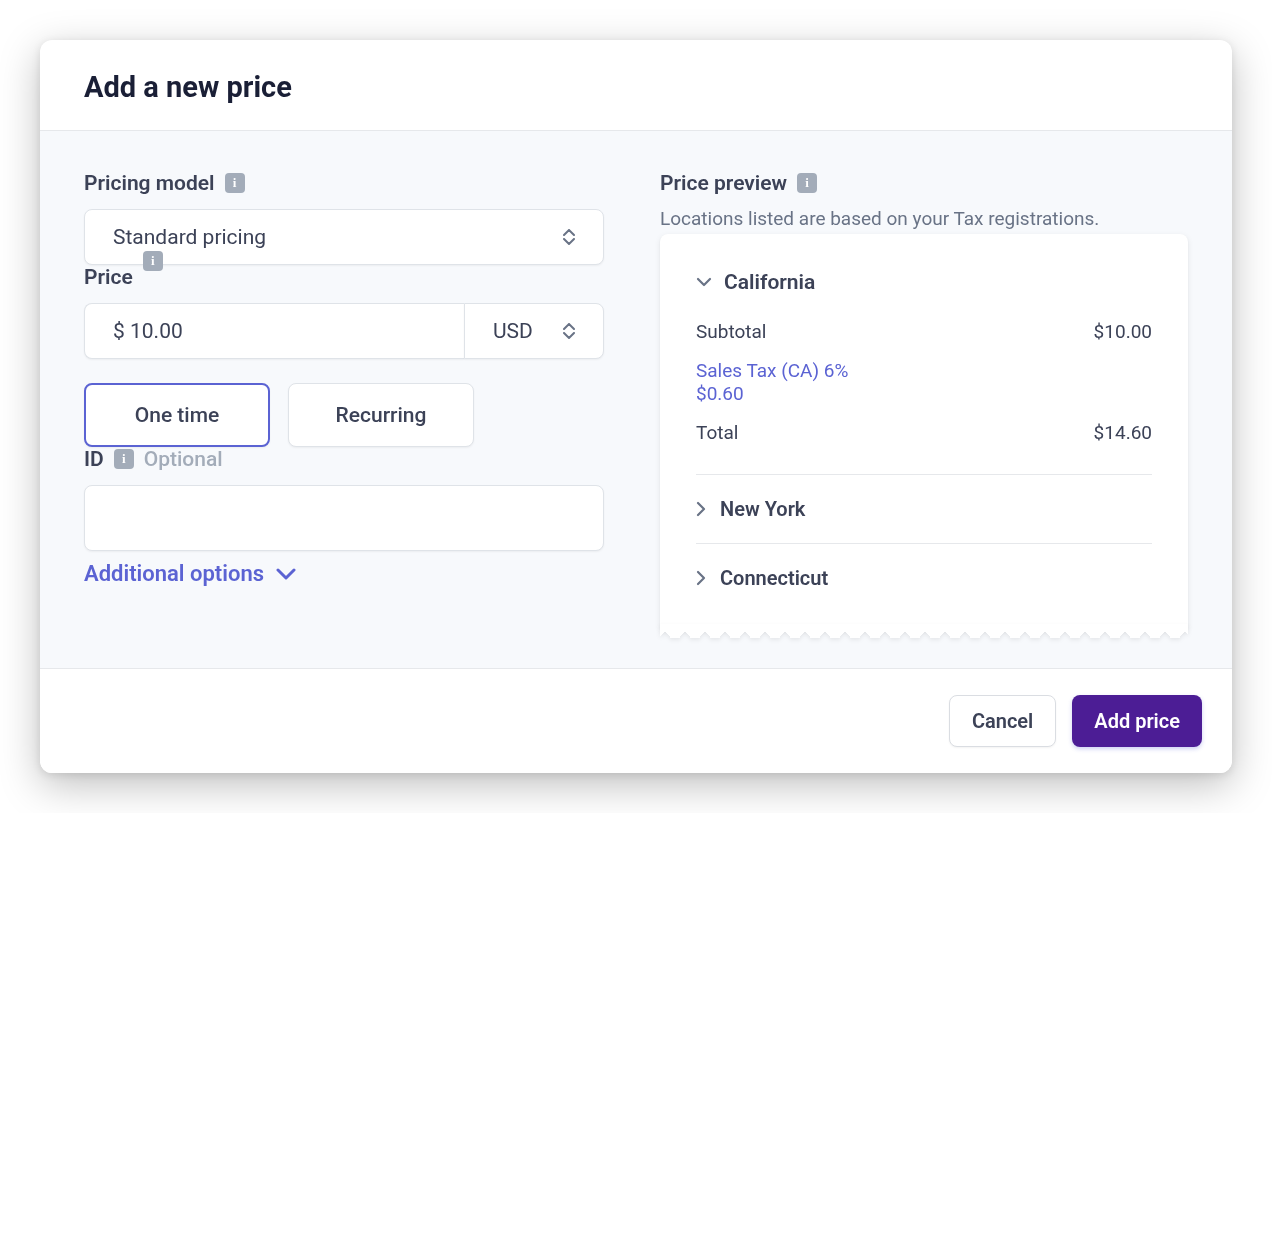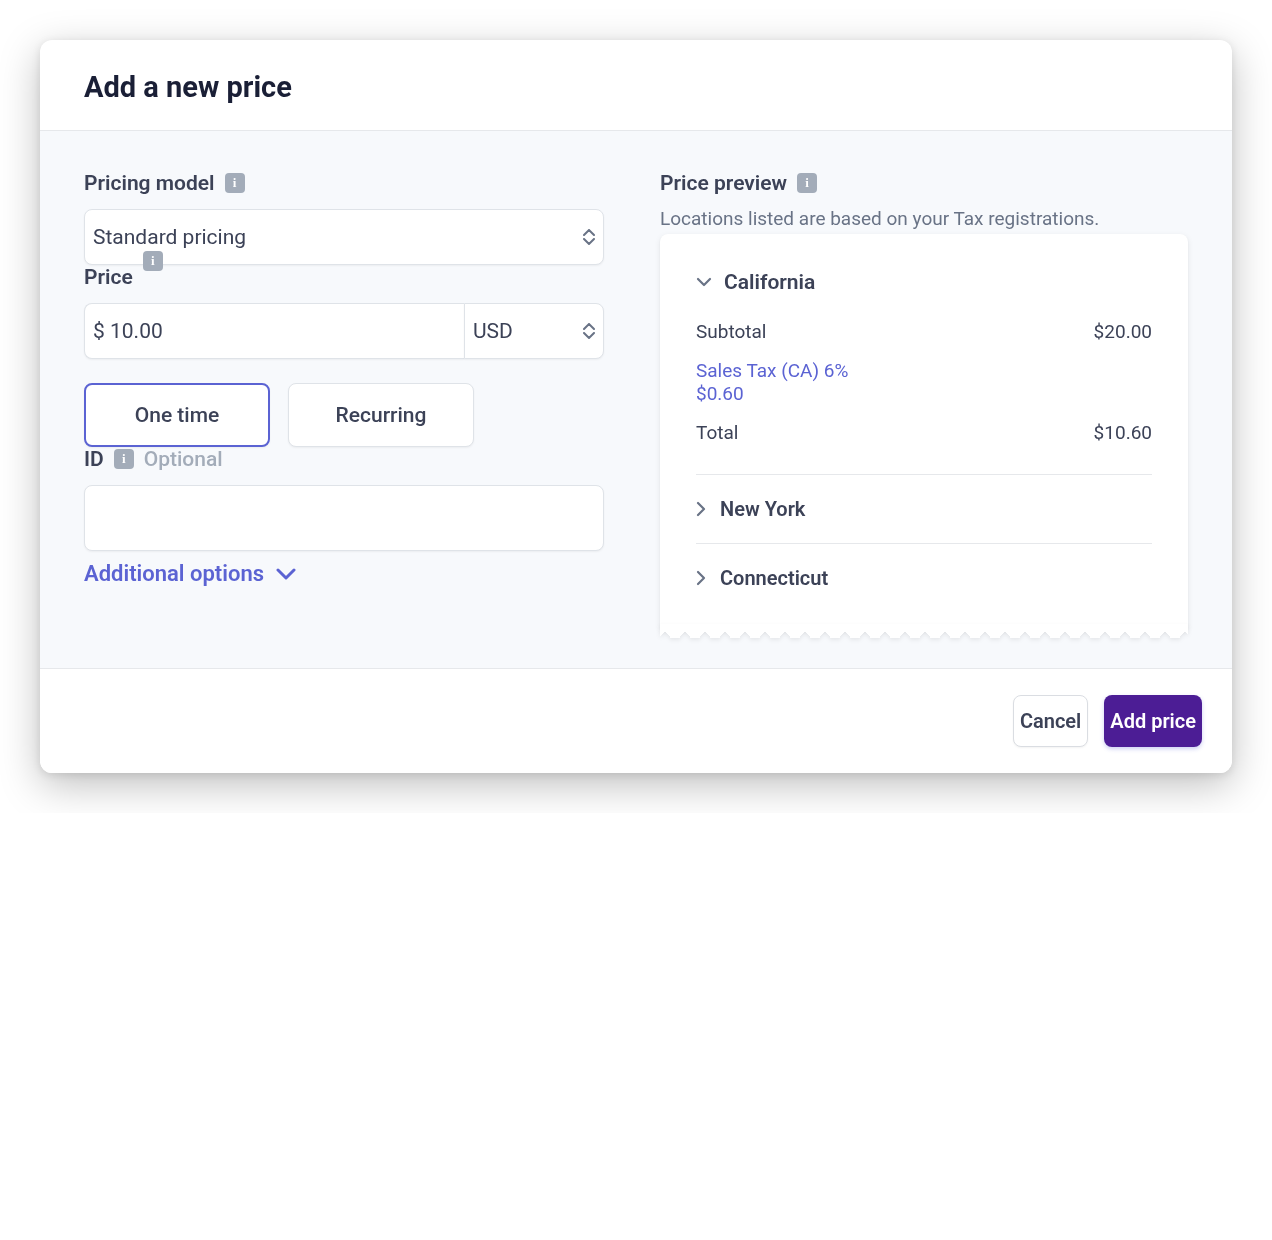--- a/index.html
+++ b/index.html
@@ -65,21 +65,21 @@
 
   .select-box, .input-box {
     position: relative;
     display: flex;
     align-items: center;
     background: #fff;
     border: 1px solid #dfe3e8;
     border-radius: 8px;
     box-shadow: 0 1px 2px rgba(0,0,0,0.05);
     height: 56px;
-    padding: 0 8px;
+    padding: 0 28px;
     font-size: 21px;
     color: #3c4257;
   }
   .select-box { justify-content: space-between; cursor: pointer; }
   .stepper-icon {
     display: flex;
     flex-direction: column;
     gap: 2px;
   }
   .stepper-icon svg { display: block; }
@@ -217,21 +217,21 @@
   .modal-footer {
     display: flex;
     justify-content: flex-end;
     gap: 16px;
     padding: 26px 30px;
     border-top: 1px solid #e6e8eb;
     background: #fff;
   }
   .btn {
     height: 52px;
-    padding: 0 6px;
+    padding: 0 22px;
     border-radius: 8px;
     font-size: 20px;
     font-weight: 600;
     display: inline-flex;
     align-items: center;
     cursor: pointer;
   }
   .btn-secondary {
     background: #fff;
     border: 1.5px solid #dadde2;
@@ -338,29 +338,29 @@
       <div class="receipt">
         <div class="loc-header">
           <svg class="chev" width="16" height="10" viewBox="0 0 16 10">
               <path d="M2 2 L8 8 L14 2" stroke="#697386" stroke-width="2.2" fill="none" stroke-linecap="round" stroke-linejoin="round"></path>
             </svg>
           <span>California</span>
         </div>
         <div class="breakdown">
           <div class="row">
             <span>Subtotal</span>
-            <span>$20.00</span>
+            <span>$10.00</span>
           </div>
           <div class="row tax">
             <span>Sales Tax (CA) 6%</span>
             <span>$0.60</span>
           </div>
           <div class="row">
             <span>Total</span>
-            <span>$10.60</span>
+            <span>$14.60</span>
           </div>
         </div>
         <div class="loc-collapsed">
           <svg width="10" height="16" viewBox="0 0 10 16">
               <path d="M2 2 L8 8 L2 14" stroke="#697386" stroke-width="2.2" fill="none" stroke-linecap="round" stroke-linejoin="round"></path>
             </svg>
           <span>New York</span>
         </div>
         <div class="loc-collapsed">
           <svg width="10" height="16" viewBox="0 0 10 16">

